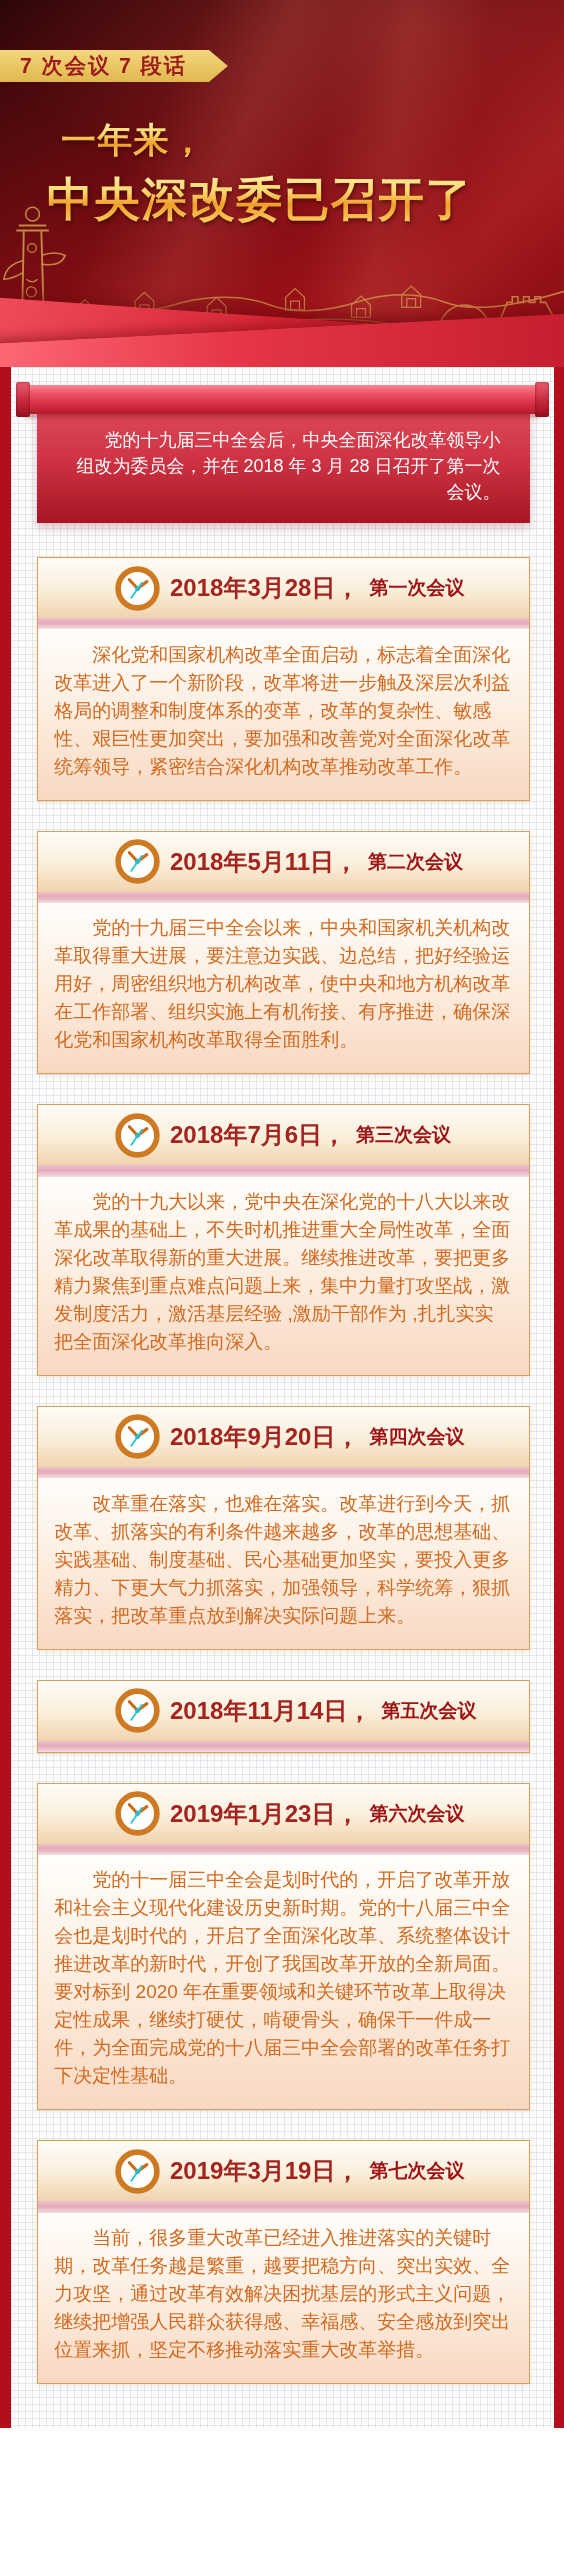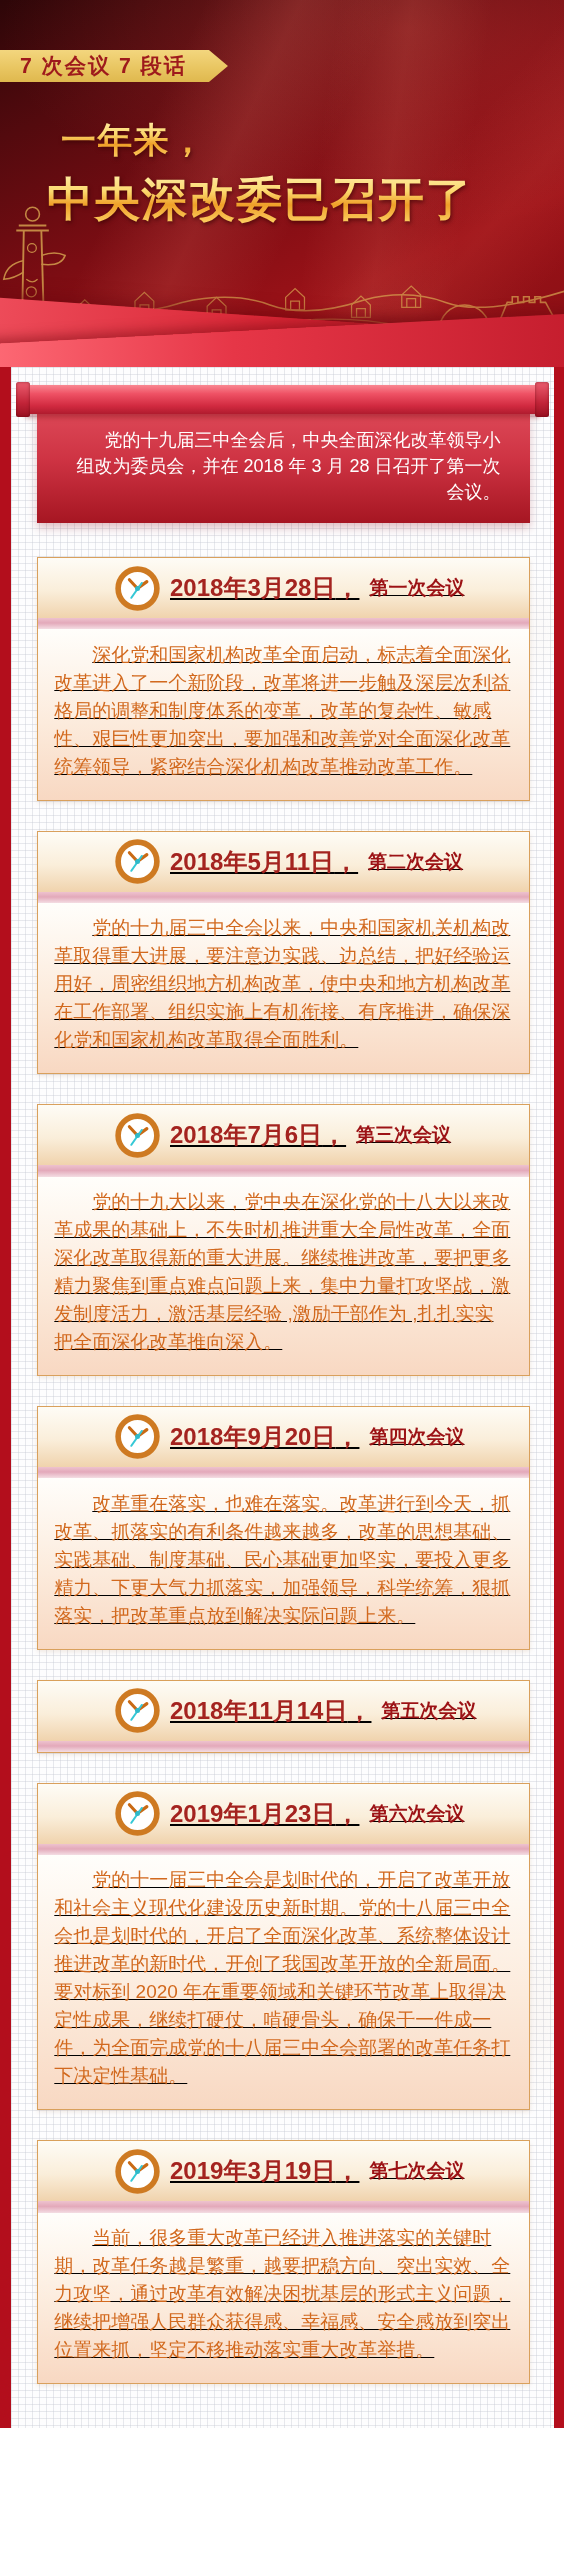--- a/index.html
+++ b/index.html
@@ -104,21 +104,20 @@
     color: #fff; font-size: 18px; line-height: 26px;
     text-indent: 2em; margin: 3.8px 0; text-align: right;
   }
 
   
   .meeting-card {
     margin: 0 24.5px 30px 26px;
     border: 0.6px solid #d9a05c;
     background: #fff;
     box-shadow: 0 1.9px 5px rgba(170,120,80,.18);
-    text-decoration: underline;
   }
   .card-header {
     height: 60px; display: flex; align-items: center;
     padding-left: 77px;
     background: linear-gradient(180deg, #fefcf6 0%, #faeeda 55%, #f0d3ad 100%);
   }
   .card-strip {
     height: 11.3px;
     background: linear-gradient(180deg, #eec2ce 0%, #e3a9ba 45%, #f4dde3 100%);
   }

